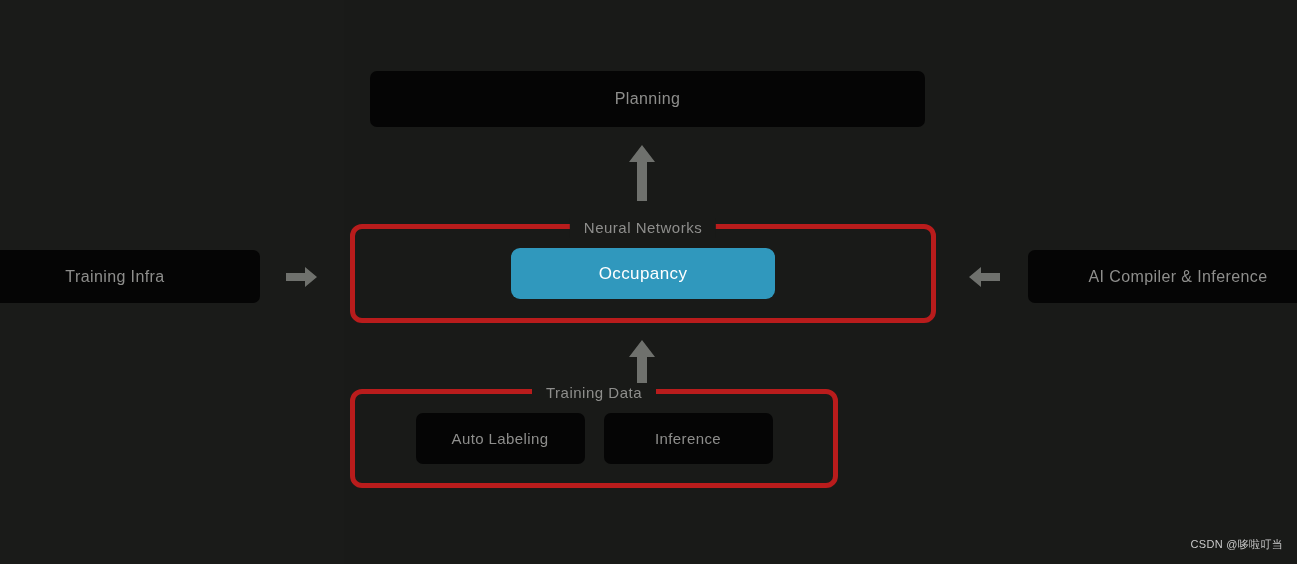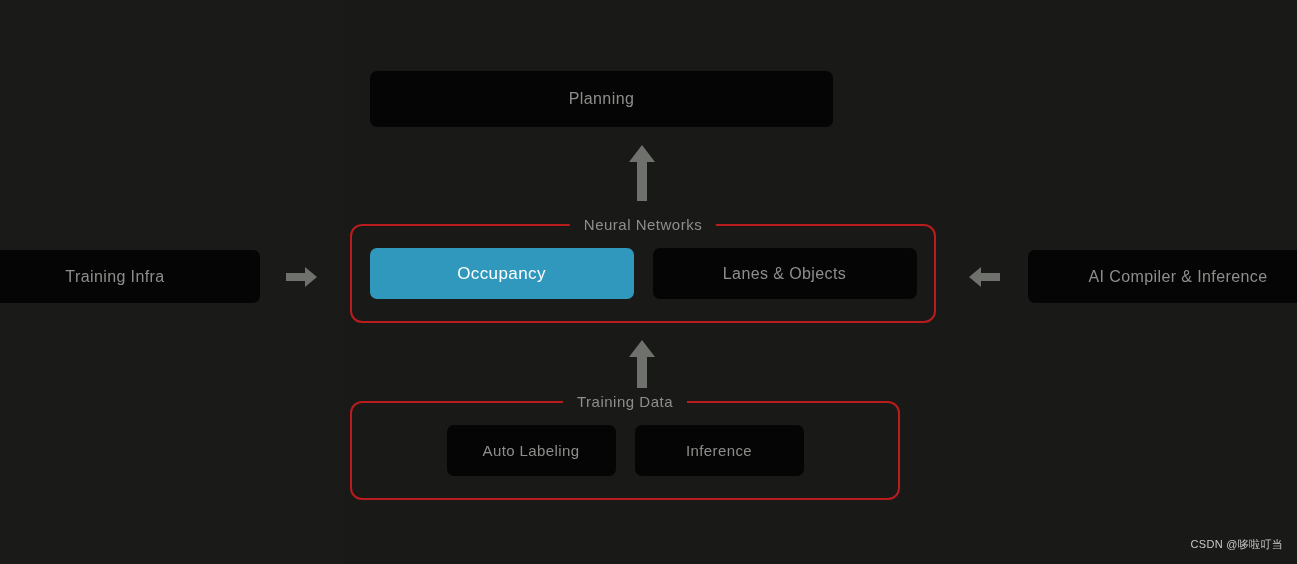--- a/index.html
+++ b/index.html
@@ -45,21 +45,21 @@
     font-size: 16px;
     letter-spacing: 0.4px;
     font-weight: 400;
     white-space: nowrap;
   }
 
   
   #planning {
     left: 370px;
     top: 71px;
-    width: 463px;
+    width: 555px;
     height: 56px;
   }
 
   
   #training-infra {
     left: -30px;
     top: 250px;
     width: 290px;
     height: 53px;
   }
@@ -68,21 +68,21 @@
   #ai-compiler {
     left: 1028px;
     top: 250px;
     width: 300px;
     height: 53px;
   }
 
   
   .fieldset {
     position: absolute;
-    border: 2px solid #b91c1c;
+    border: 5px solid #b91c1c;
     border-radius: 12px;
     background: transparent;
   }
   .fieldset > .legend {
     position: absolute;
     top: -11px;
     left: 50%;
     transform: translateX(-50%);
     background: #191a18;
     padding: 0 14px;
@@ -110,27 +110,28 @@
     top: 224px;
     width: 586px;
     height: 99px;
   }
   #nn-fieldset .blk { height: 51px; }
   #occupancy {
     width: 264px;
     background: #3098bd;
     color: #ffffff;
     font-size: 17px;
+    border-radius: 9px;
   }
   #lanes-objects { width: 264px; }
 
   #td-fieldset {
     left: 350px;
-    top: 401px;
-    width: 550px;
+    top: 389px;
+    width: 488px;
     height: 99px;
   }
   #td-fieldset .blk {
     height: 51px;
     width: 169px;
     font-size: 15px;
     justify-content: center;
   }
 
   
@@ -188,23 +189,20 @@
     <svg width="32" height="22" viewBox="0 0 32 22" aria-hidden="true">
       <polygon points="32,7 13,7 13,1 1,11 13,21 13,15 32,15" fill="#6f716d"></polygon>
     </svg>
   </div>
 
   <div class="fieldset" id="nn-fieldset">
     <span class="legend">Neural Networks</span>
     <div class="inner">
       <div class="blk" id="occupancy">
         <span>Occupancy</span>
-      </div>
-      <div class="blk" id="lanes-objects">
-        <span>Lanes &amp; Objects</span>
       </div>
     </div>
   </div>
 
   <div class="arrow" id="arrow-up-nn">
     <svg width="32" height="50" viewBox="0 0 32 50" aria-hidden="true">
       <polygon points="16,2 29,19 21,19 21,50 11,50 11,19 3,19" fill="#6f716d"></polygon>
     </svg>
   </div>
 

